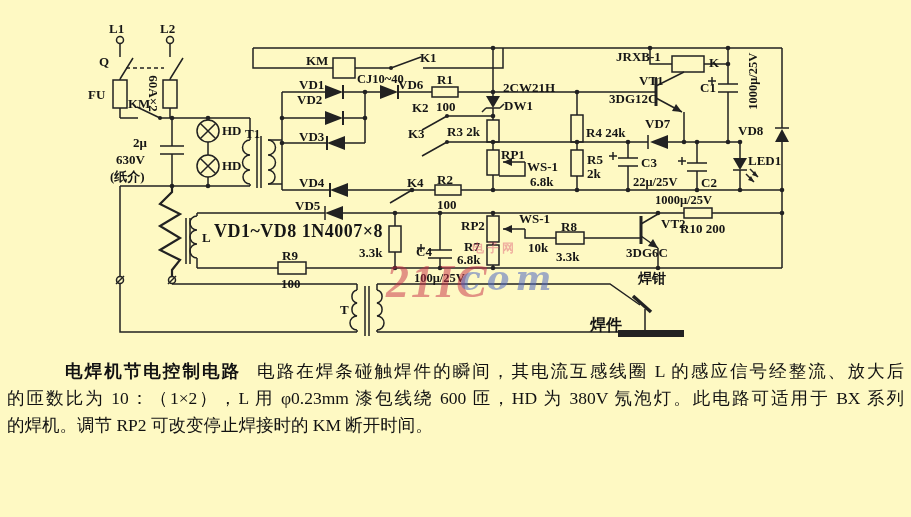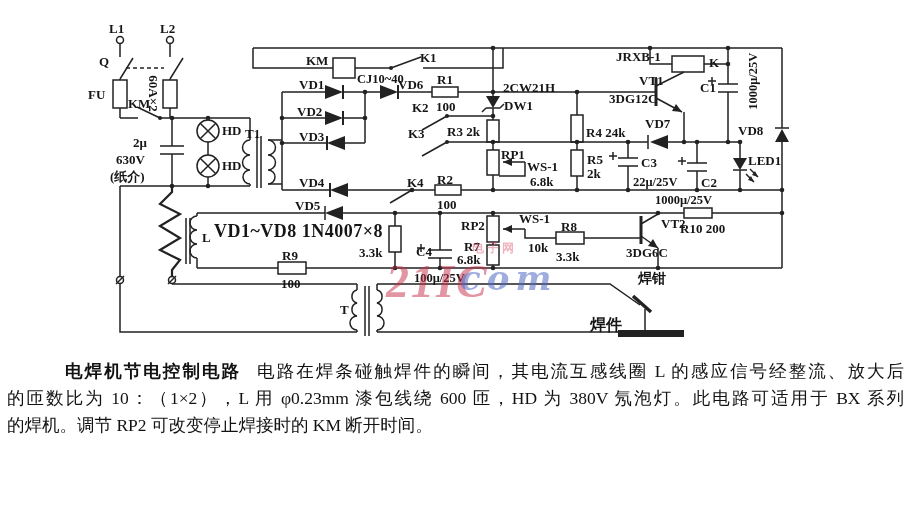--- a/index.html
+++ b/index.html
@@ -1,16 +1,16 @@
 <!DOCTYPE html>
 <html><head>
 <meta charset="utf-8">
 <style>
   html,body{margin:0;padding:0;background:#e8e8e8;}
-  #page{position:relative;width:911px;height:517px;background:#ffffff;overflow:hidden;
+  #page{position:relative;width:911px;height:517px;background:#fef9c3;overflow:hidden;
         font-family:"Liberation Serif","DejaVu Serif",serif;}
   #circuit-svg{position:absolute;left:0;top:0;}
   .lab{position:absolute;font-size:13px;line-height:1;color:#161616;white-space:nowrap;
        font-family:"Liberation Serif","DejaVu Serif",serif;font-weight:bold;}
   .md{font-size:12.5px;}
   .rot90{transform:rotate(90deg);text-align:center;}
   .rotm90{transform:rotate(-90deg);text-align:center;}
   .note{font-size:18px;letter-spacing:.5px;}
   
   .wm{position:absolute;font-style:italic;font-weight:bold;pointer-events:none;}
@@ -223,21 +223,21 @@
   <div class="lab" style="left:222px;top:124px">HD</div>
   <div class="lab" style="left:222px;top:159px">HD</div>
   <div class="lab" style="left:133px;top:136px">2μ</div>
   <div class="lab" style="left:116px;top:153px">630V</div>
   <div class="lab" style="left:110px;top:170px">(纸介)</div>
   <div class="lab" style="left:245px;top:127px">T1</div>
   <div class="lab" style="left:306px;top:54px">KM</div>
   <div class="lab md" style="left:357px;top:73px">CJ10~40</div>
   <div class="lab" style="left:420px;top:51px">K1</div>
   <div class="lab" style="left:299px;top:78px">VD1</div>
-  <div class="lab" style="left:297px;top:105px">VD2</div>
+  <div class="lab" style="left:297px;top:93px">VD2</div>
   <div class="lab" style="left:299px;top:130px">VD3</div>
   <div class="lab" style="left:299px;top:176px">VD4</div>
   <div class="lab" style="left:295px;top:199px">VD5</div>
   <div class="lab" style="left:398px;top:78px">VD6</div>
   <div class="lab" style="left:437px;top:73px">R1</div>
   <div class="lab" style="left:436px;top:100px">100</div>
   <div class="lab" style="left:503px;top:81px">2CW21H</div>
   <div class="lab" style="left:504px;top:99px">DW1</div>
   <div class="lab" style="left:412px;top:101px">K2</div>
   <div class="lab" style="left:408px;top:127px">K3</div>

